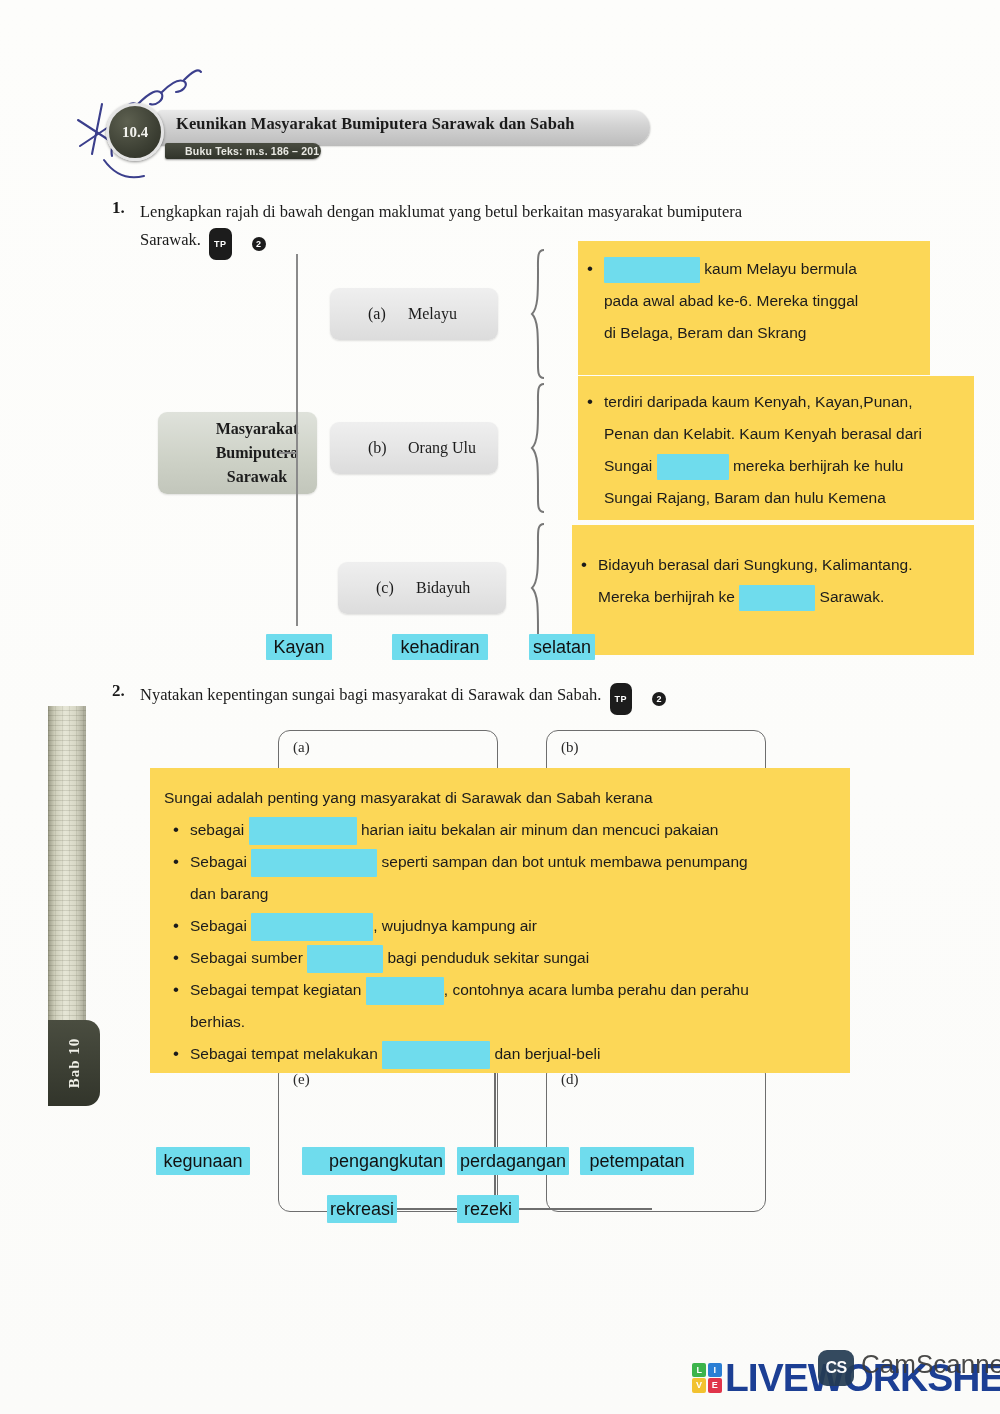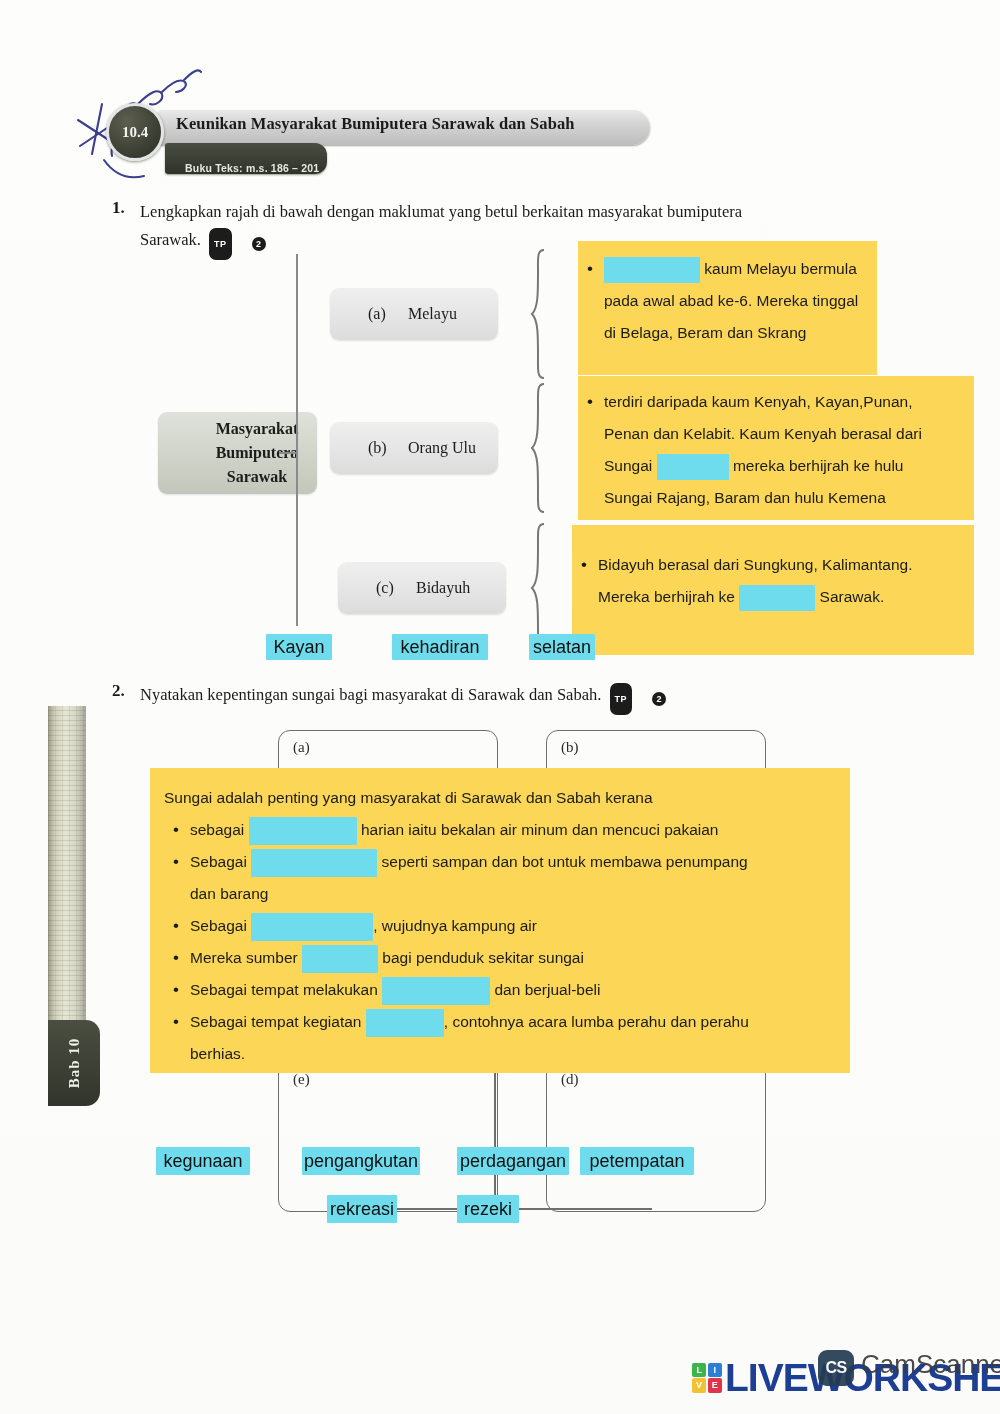--- a/index.html
+++ b/index.html
@@ -62,25 +62,25 @@
   }
   .hdr-circle span {
     font-family: "Liberation Serif", serif;
     font-weight: bold;
     font-size: 15px;
     color: #f2f2ee;
   }
   .hdr-sub {
     position: absolute;
     left: 65px; top: 40px;
-    height: 31px;
-    padding: 0 8px 0 20px;
+    height: 16px;
+    padding: 0 2px 0 20px;
     border-radius: 3px 12px 12px 3px;
     background: linear-gradient(180deg,#4a4d41 0%,#30332a 100%);
-    display: flex; align-items: flex-end;
+    display: flex; align-items: center;
     box-shadow: 0 1px 2px rgba(0,0,0,.4);
   }
   .hdr-sub span {
     font-family: "Liberation Sans", sans-serif;
     font-weight: bold;
     font-size: 10.5px;
     color: #e8e8e2;
     letter-spacing: .2px;
     white-space: nowrap;
   }
@@ -390,21 +390,21 @@
   <svg class="brace" style="left:530px; top:248px;" width="20" height="132" viewBox="0 0 20 132">
     <path d="M14,2 C7,2 8,10 8,24 C8,46 8,60 2,66 C8,72 8,86 8,108 C8,122 7,130 14,130" fill="none" stroke="#777" stroke-width="2"></path>
   </svg>
   <svg class="brace" style="left:530px; top:382px;" width="20" height="132" viewBox="0 0 20 132">
     <path d="M14,2 C7,2 8,10 8,24 C8,46 8,60 2,66 C8,72 8,86 8,108 C8,122 7,130 14,130" fill="none" stroke="#777" stroke-width="2"></path>
   </svg>
   <svg class="brace" style="left:530px; top:522px;" width="20" height="132" viewBox="0 0 20 132">
     <path d="M14,2 C7,2 8,10 8,24 C8,46 8,60 2,66 C8,72 8,86 8,108 C8,122 7,130 14,130" fill="none" stroke="#777" stroke-width="2"></path>
   </svg>
 
-  <div class="ynote" style="left:578px; top:241px; width:299px; height:122px; padding:12px 0 0 0;">
+  <div class="ynote" style="left:578px; top:241px; width:352px; height:122px; padding:12px 0 0 0;">
     <ul>
       <li>
         <span class="blank" style="width:96px; height:26px;"></span><span> kaum Melayu bermula</span>
         <div>pada awal abad ke-6. Mereka tinggal</div>
         <div>di Belaga, Beram dan Skrang</div>
       </li>
     </ul>
   </div>
 
   <div class="ynote" style="left:578px; top:376px; width:396px; height:134px; padding:10px 0 0 0;">
@@ -471,34 +471,34 @@
         <span>sebagai </span><span class="blank" style="width:108px; height:28px;"></span><span> harian iaitu bekalan air minum dan mencuci pakaian</span>
       </li>
       <li>
         <span>Sebagai </span><span class="blank" style="width:126px; height:28px;"></span><span> seperti sampan dan bot untuk membawa penumpang</span>
         <div>dan barang</div>
       </li>
       <li>
         <span>Sebagai </span><span class="blank" style="width:122px; height:28px;"></span><span>, wujudnya kampung air</span>
       </li>
       <li>
-        <span>Mereka sumber </span><span class="blank" style="width:76px; height:28px;"></span><span> bagi penduduk sekitar sungai</span>
-      </li>
-      <li>
-        <span>Sebagai tempat melakukan </span><span class="blank" style="width:108px; height:28px;"></span><span> dan berjual-beli</span>
+        <span>Sebagai sumber </span><span class="blank" style="width:76px; height:28px;"></span><span> bagi penduduk sekitar sungai</span>
       </li>
       <li>
         <span>Sebagai tempat kegiatan </span><span class="blank" style="width:78px; height:28px;"></span><span>, contohnya acara lumba perahu dan perahu</span>
         <div>berhias.</div>
       </li>
+      <li>
+        <span>Sebagai tempat melakukan </span><span class="blank" style="width:108px; height:28px;"></span><span> dan berjual-beli</span>
+      </li>
     </ul>
   </div>
 
   <div class="chip" style="left:156px; top:1147px; width:94px; height:28px;">kegunaan</div>
-  <div class="chip" style="left:302px; top:1147px; width:118px; height:28px;">pengangkutan</div>
+  <div class="chip" style="left:302px; top:1147px; width:118px; height:28px;padding-left:25px;">pengangkutan</div>
   <div class="chip" style="left:457px; top:1147px; width:112px; height:28px;">perdagangan</div>
   <div class="chip" style="left:580px; top:1147px; width:114px; height:28px;">petempatan</div>
   <div class="chip" style="left:327px; top:1195px; width:70px; height:28px;">rekreasi</div>
   <div class="chip" style="left:457px; top:1195px; width:62px; height:28px;">rezeki</div>
 
   <div class="brand">
     <div class="brand-icon">
       <div class="bi-l">L</div>
       <div class="bi-i">I</div>
       <div class="bi-v">V</div>

